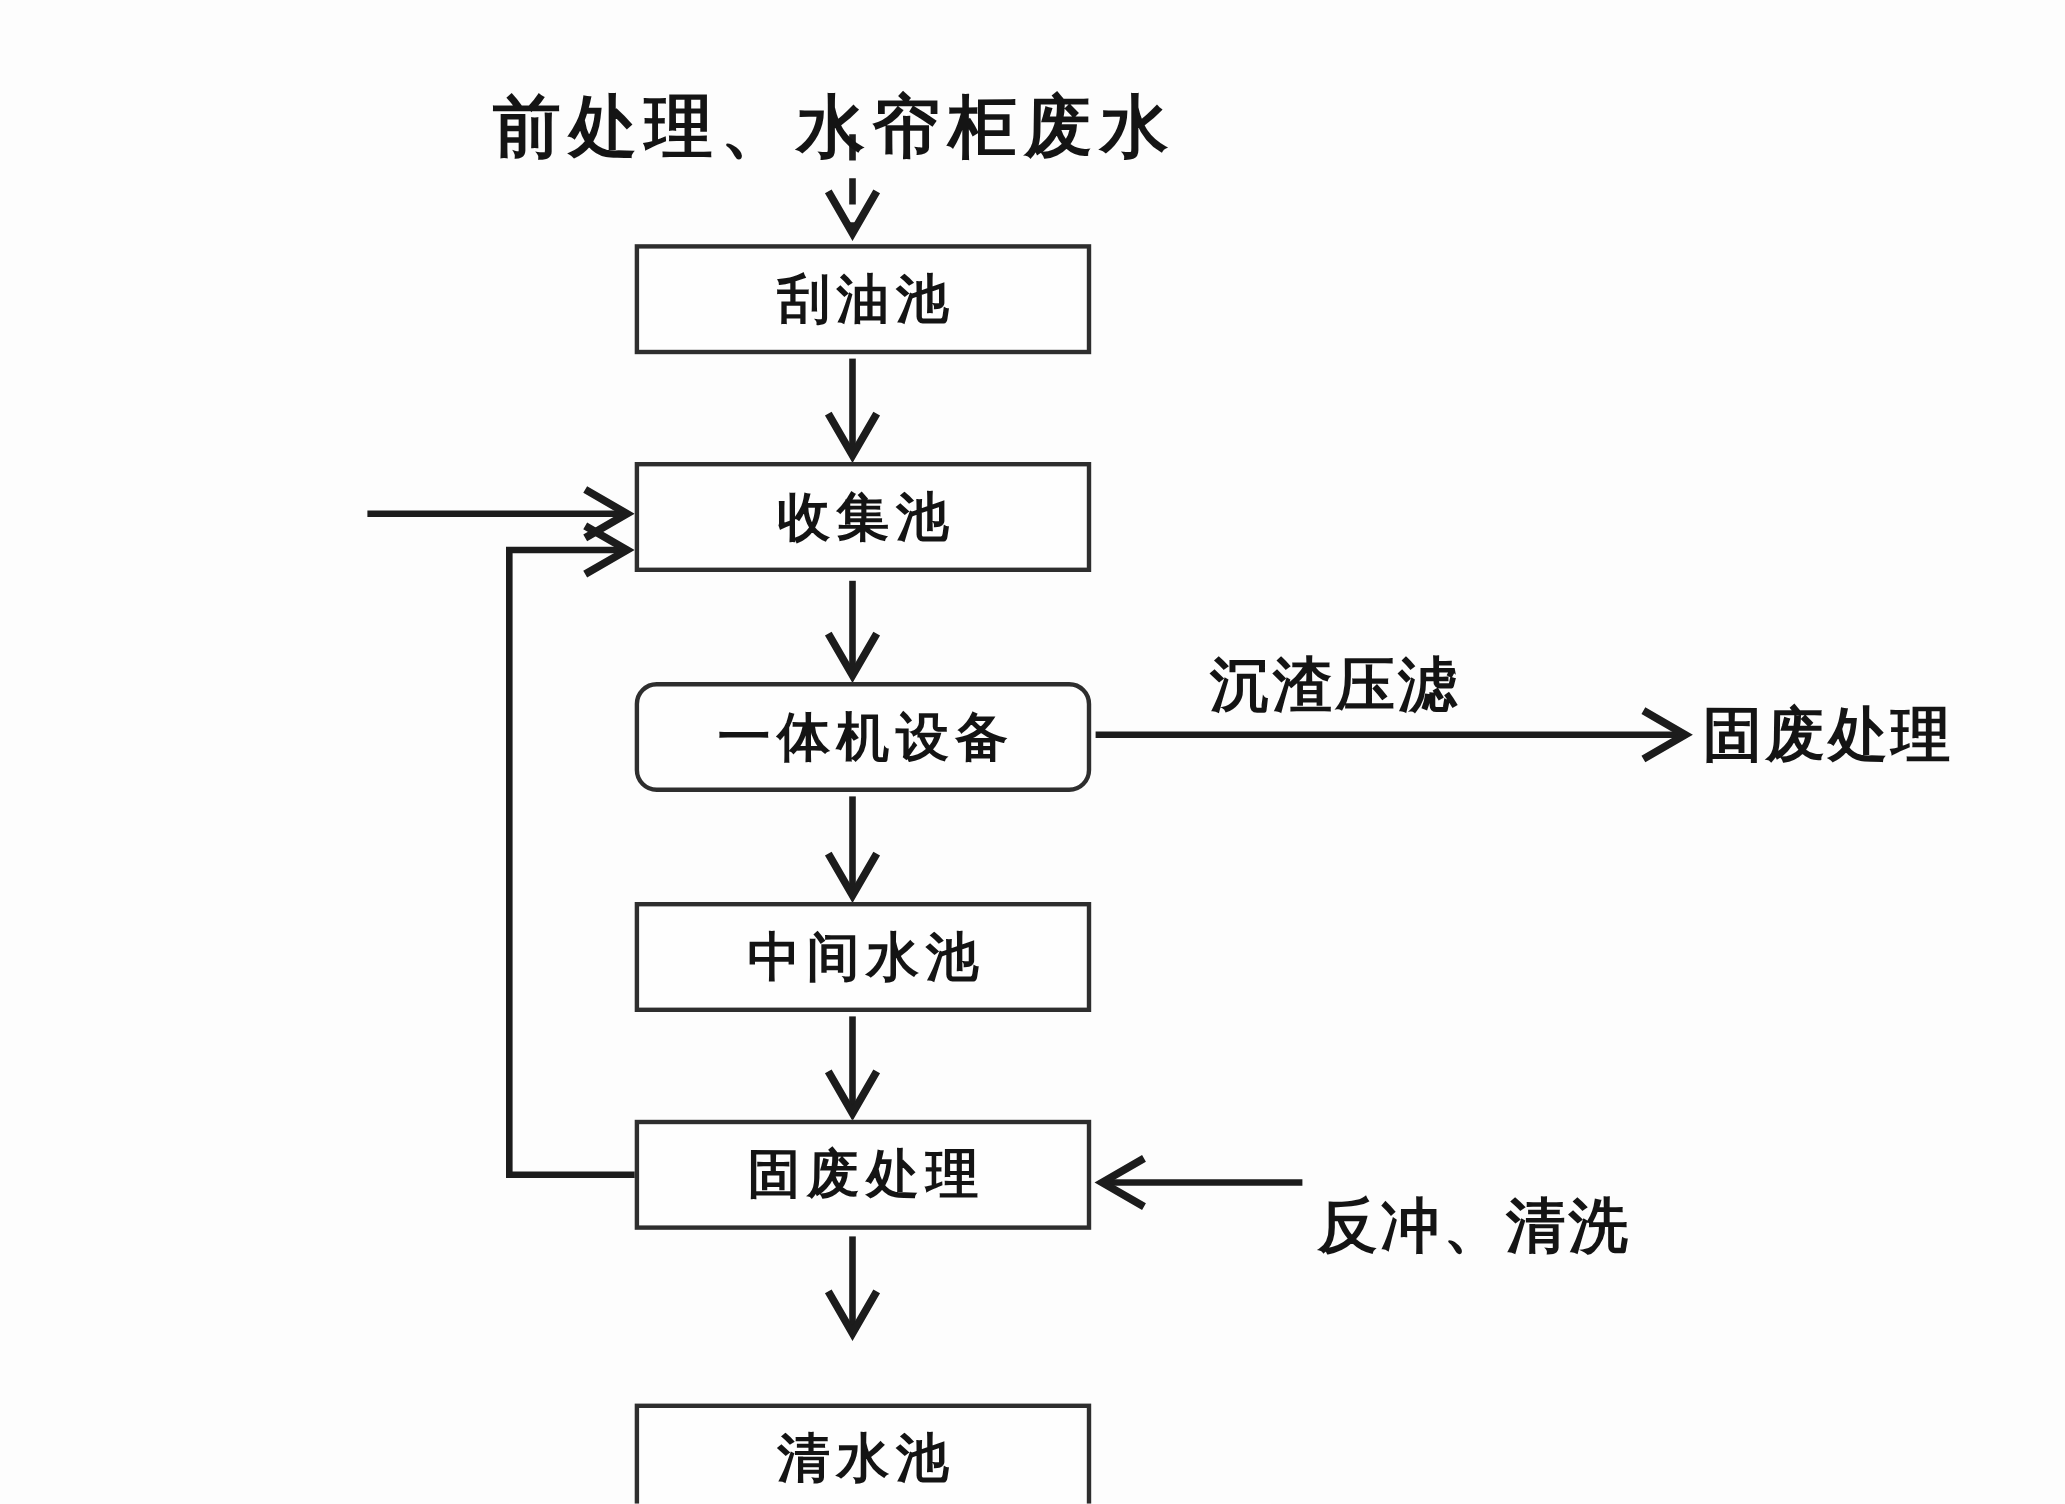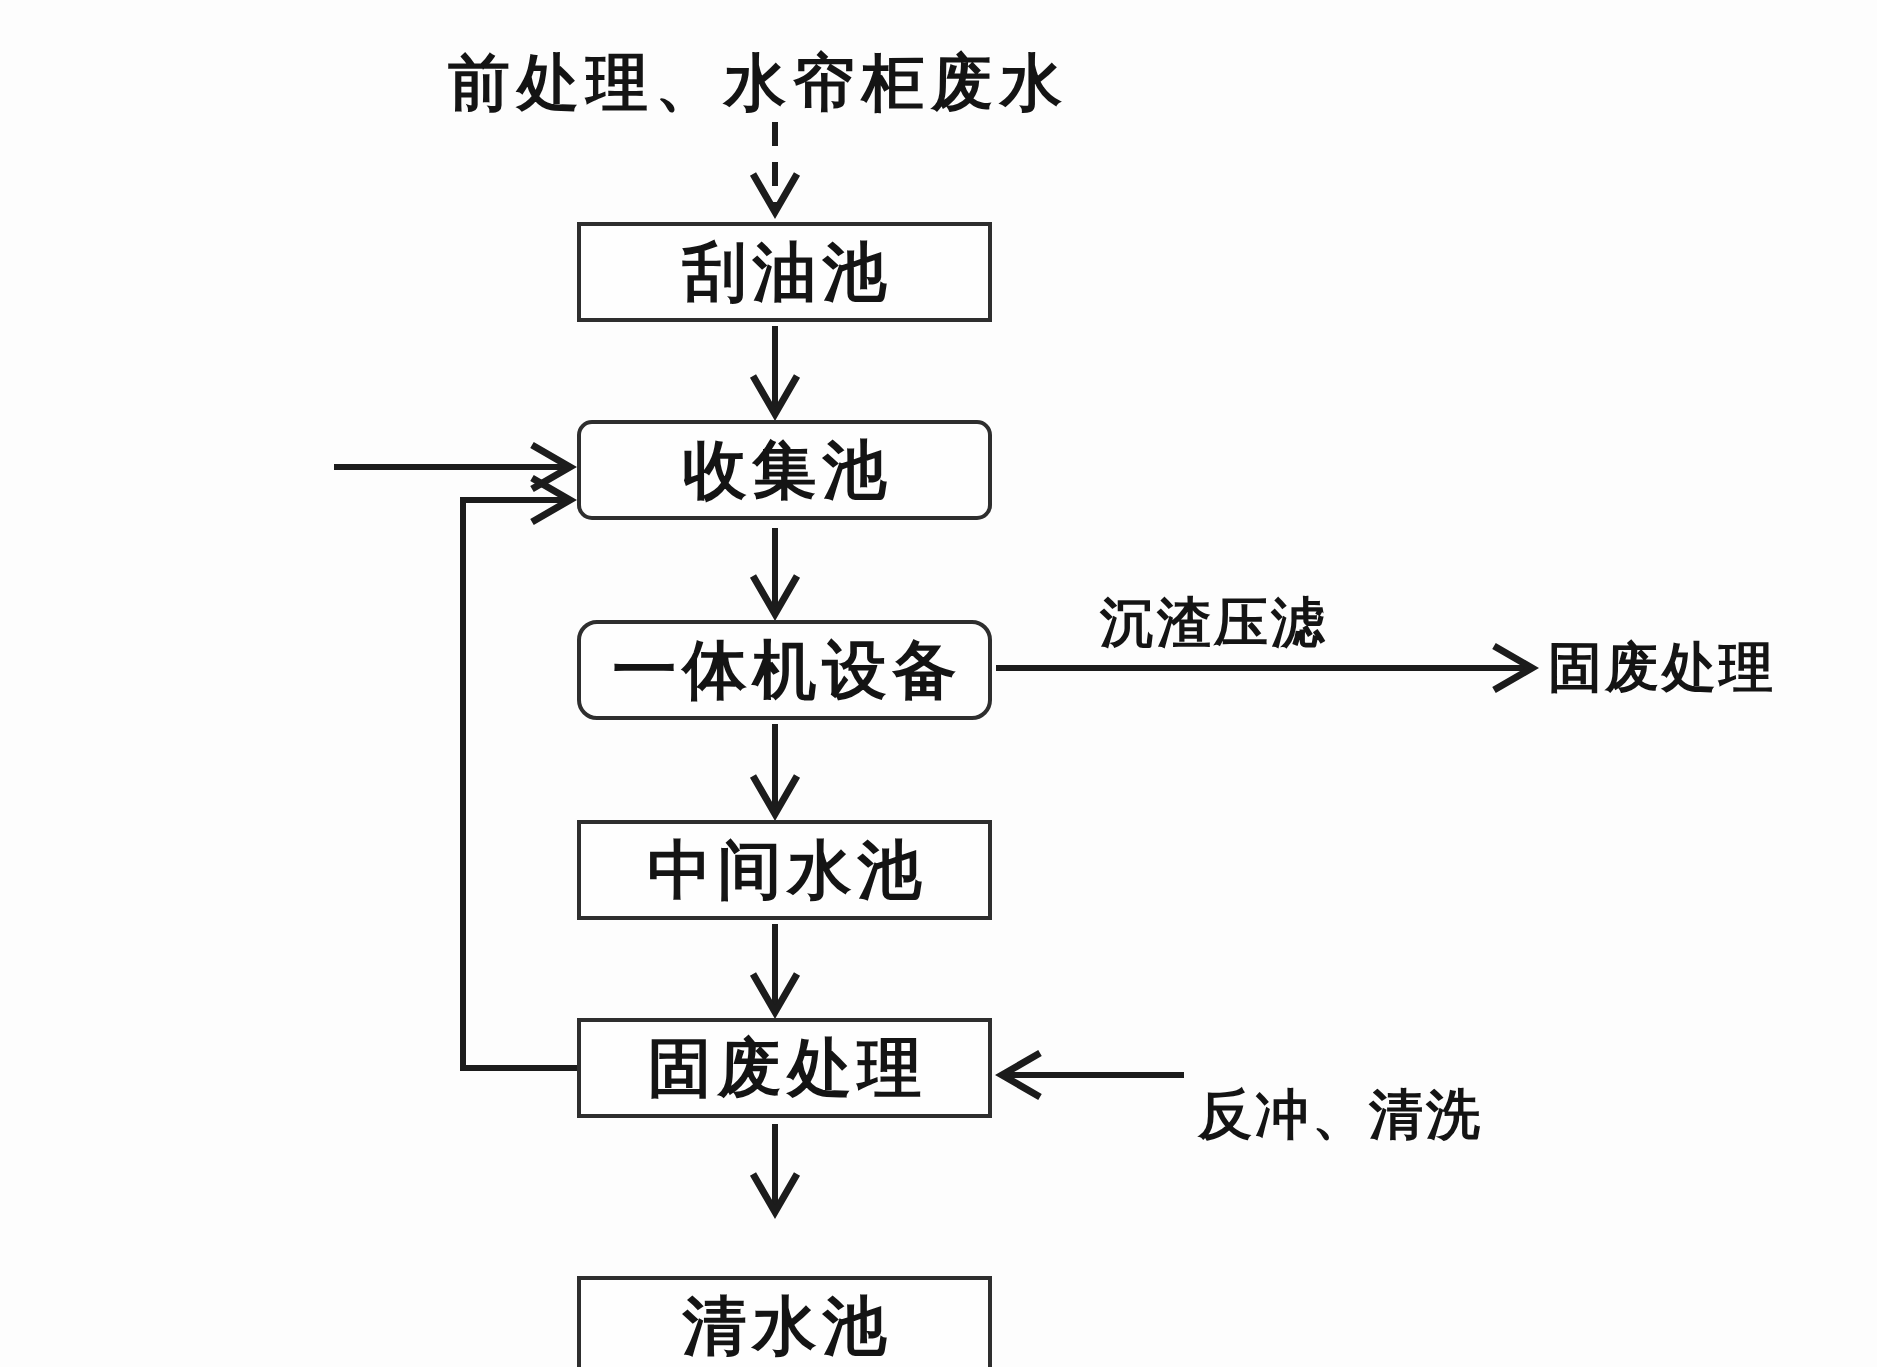--- a/index.html
+++ b/index.html
@@ -21,37 +21,38 @@
     position: absolute;
     left: 577px;
     width: 415px;
     height: 100px;
     box-sizing: border-box;
     border: 4px solid #2e2e2e;
     background: #fefefe;
     display: flex;
     align-items: center;
     justify-content: center;
-    font-size: 64px;
+    font-size: 48px;
     font-weight: bold;
     letter-spacing: 6px;
     white-space: nowrap;
   }
   .node span { transform: translateX(3px); } 
   .lbl {
     position: absolute;
     font-weight: bold;
     font-size: 54px;
     line-height: 1;
     letter-spacing: 3px;
     white-space: nowrap;
   }
   .title {
     font-size: 62px;
     letter-spacing: 7px;
+    margin-top: 32px;
   }
 </style>
 </head>
 <body>
 
 <div class="canvas">
 
   <svg class="wires" viewBox="0 0 1877 1367" xmlns="http://www.w3.org/2000/svg">
     <defs>
       <marker id="arrow" markerUnits="userSpaceOnUse" markerWidth="56" markerHeight="56" refX="46" refY="28" orient="auto">
@@ -71,21 +72,21 @@
       <path d="M775,1124 L775,1212" marker-end="url(#arrow)"></path>
     </g>
   </svg>
 
   <div class="lbl title" style="left:448px; top:52px;">前处理、水帘柜废水</div>
 
   <div class="node" style="top:222px;">
     <span>刮油池</span>
   </div>
 
-  <div class="node" style="top:420px;border-radius:15px;">
+  <div class="node" style="top:420px;">
     <span>收集池</span>
   </div>
 
   <div class="node" style="top:620px;border-radius:20px;">
     <span>一体机设备</span>
   </div>
 
   <div class="node" style="top:820px;">
     <span>中间水池</span>
   </div>

